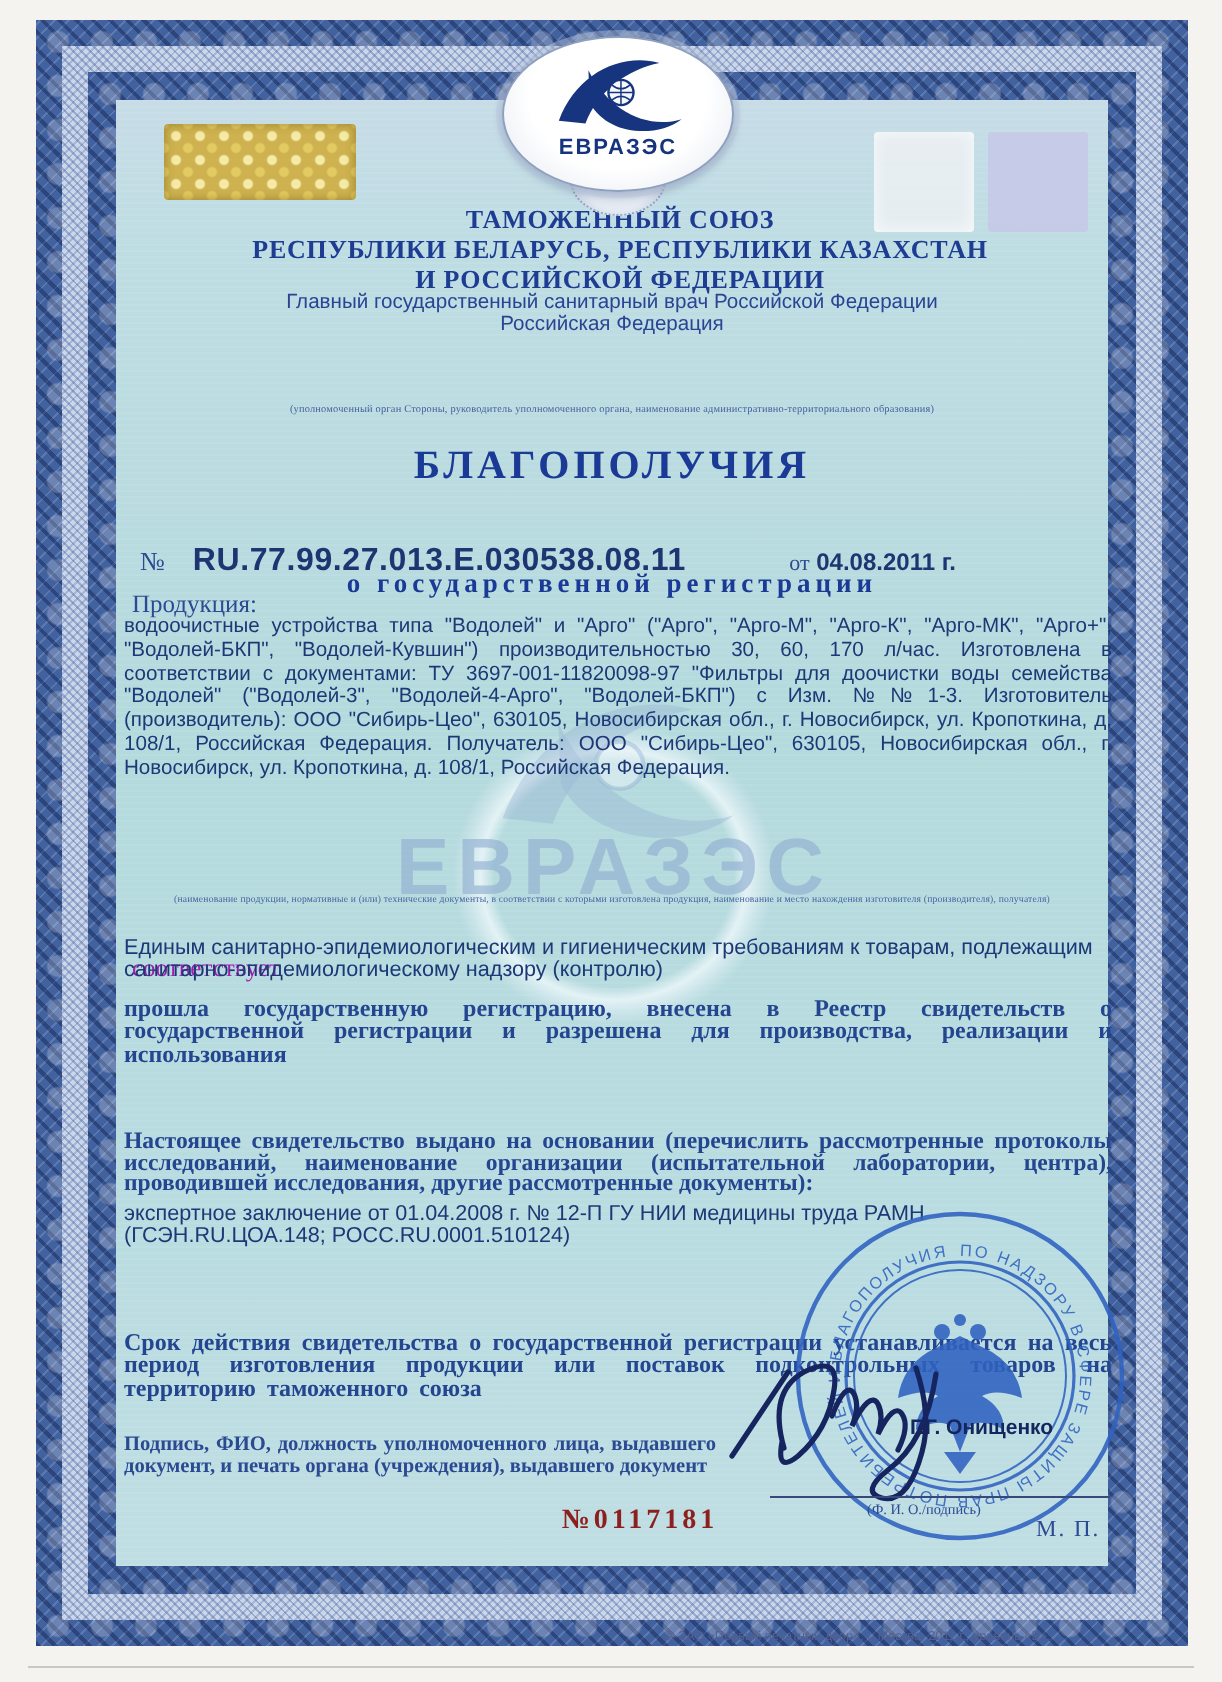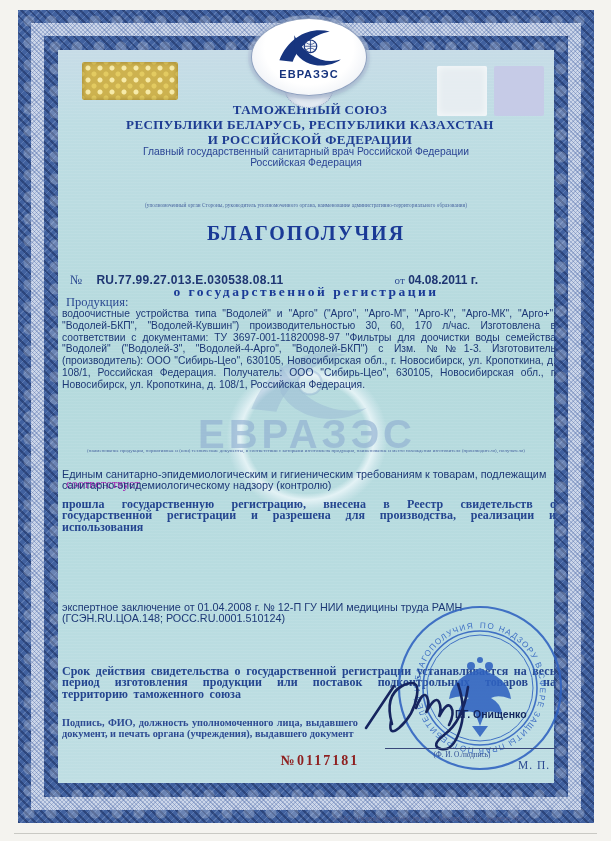--- a/index.html
+++ b/index.html
@@ -70,21 +70,21 @@
     color:#1d3c92;letter-spacing:.4px;}
   .agency{left:58px;top:147px;width:496px;line-height:10.8px;font-family:"Liberation Sans",sans-serif;
     font-size:10.3px;color:#2a4494;}
   .note{color:#46629e;letter-spacing:.1px;}
   .note1{left:80px;top:202px;width:452px;font-size:5.2px;}
   .note2{left:60px;top:448px;width:492px;font-size:4.8px;}
   .title{left:58px;top:222px;width:496px;font-weight:bold;font-size:20px;color:#1a3a96;letter-spacing:2px;}
   .subtitle{left:58px;top:246px;width:496px;font-weight:bold;font-size:13.5px;color:#1a3a96;letter-spacing:2.5px;margin-top:38px;}
   .numrow{left:70px;top:272px;width:478px;display:flex;align-items:baseline;}
   .numrow .no{font-size:13px;color:#2c4a92;margin-right:14px;}
-  .numrow .num{font-family:"Liberation Sans",sans-serif;font-weight:bold;font-size:12px;
+  .numrow .num{font-family:"Liberation Sans",sans-serif;font-weight:bold;font-size:16px;
     color:#1e3572;letter-spacing:.3px;}
   .numrow .date{margin-left:auto;margin-right:70px;font-family:"Liberation Sans",sans-serif;
     font-weight:bold;font-size:12px;color:#1e3572;}
   .numrow .date .ot{font-family:"Liberation Serif",serif;font-weight:normal;color:#2c4a92;font-size:11px;}
   .plabel{left:66px;top:295px;font-size:12.5px;color:#2c4a92;}
   .ptext{left:62px;top:308px;width:494px;font-family:"Liberation Sans",sans-serif;font-size:10.3px;
     line-height:11.8px;color:#1d3876;text-align:justify;}
   .sootv{left:66px;top:477px;font-size:12.5px;color:#a21caf;}
   .compl{left:62px;top:469px;width:494px;font-family:"Liberation Sans",sans-serif;font-size:10.8px;
     line-height:11.3px;color:#1d3876;}
@@ -180,20 +180,21 @@
   </div>
 
   <div class="tb plabel">Продукция:</div>
   <div class="tb ptext">водоочистные устройства типа "Водолей" и "Арго" ("Арго", "Арго-М", "Арго-К", "Арго-МК", "Арго+", "Водолей-БКП", "Водолей-Кувшин") производительностью 30, 60, 170 л/час. Изготовлена в соответствии с документами: ТУ 3697-001-11820098-97 "Фильтры для доочистки воды семейства "Водолей" ("Водолей-3", "Водолей-4-Арго", "Водолей-БКП") с Изм. №№1-3. Изготовитель (производитель): ООО "Сибирь-Цео", 630105, Новосибирская обл., г. Новосибирск, ул. Кропоткина, д. 108/1, Российская Федерация.  Получатель: ООО "Сибирь-Цео", 630105, Новосибирская обл., г. Новосибирск, ул. Кропоткина, д. 108/1, Российская Федерация.</div>
   <div class="tb note note2 center">(наименование продукции, нормативные и (или) технические документы, в соответствии с которыми изготовлена продукция, наименование и место нахождения изготовителя (производителя), получателя)</div>
 
   <div class="tb sootv">соответствует</div>
   <div class="tb compl">Единым санитарно-эпидемиологическим и гигиеническим требованиям к товарам, подлежащим санитарно-эпидемиологическому надзору (контролю)</div>
   <div class="tb regpar">прошла государственную регистрацию, внесена в Реестр свидетельств о государственной регистрации и разрешена для производства, реализации и использования</div>
 
+  <div class="tb basisl">Настоящее свидетельство выдано на основании (перечислить рассмотренные протоколы исследований, наименование организации (испытательной лаборатории, центра), проводившей исследования, другие рассмотренные документы):</div>
   <div class="tb basist">экспертное заключение от 01.04.2008 г. № 12-П ГУ НИИ медицины труда РАМН (ГСЭН.RU.ЦОА.148; РОСС.RU.0001.510124)</div>
 
   <div class="tb validity">Срок действия свидетельства о государственной регистрации устанавливается на весь период изготовления продукции или поставок подконтрольных товаров на территорию таможенного союза</div>
 
   <svg class="stamp" width="172" height="172" viewBox="0 0 172 172">
     <defs>
       <path id="ring" d="M 86,26 a 60,60 0 1,1 -0.01,0" fill="none"></path>
     </defs>
     <g stroke="#2f62c0" fill="none">
       <circle cx="86" cy="86" r="81" stroke-width="2.2"></circle>

